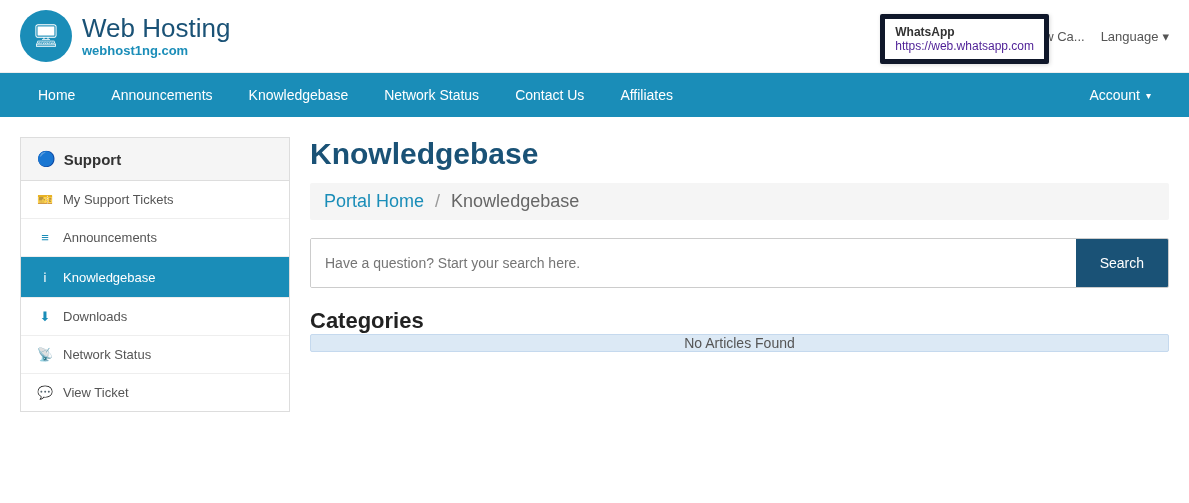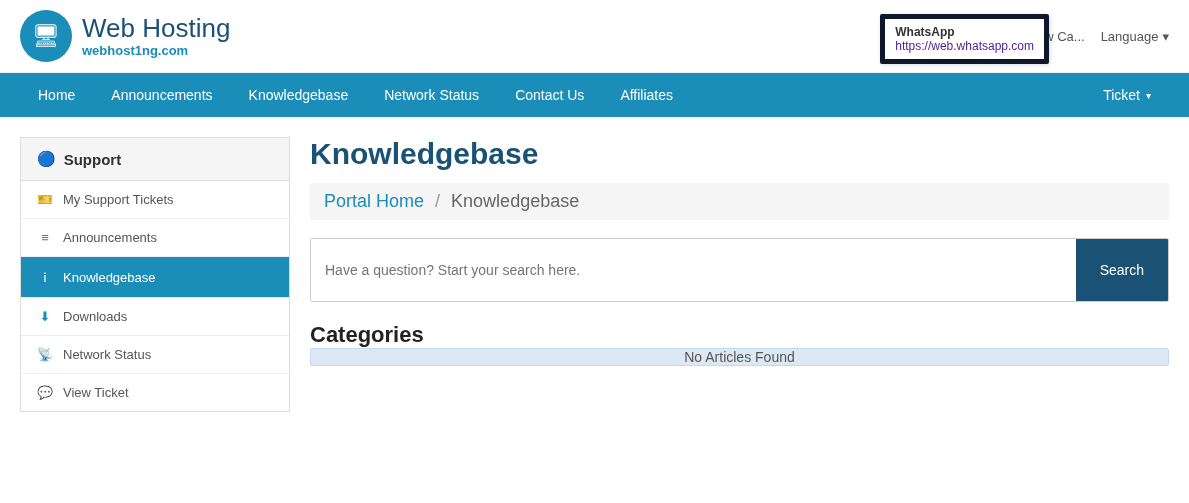--- a/index.html
+++ b/index.html
@@ -221,21 +221,21 @@
       padding: 11px 14px;
       border: none;
       outline: none;
       font-size: 14px;
       color: #aaa;
     }
     .search-button {
       background: #1a5276;
       color: #fff;
       border: none;
-      padding: 23px 24px;
+      padding: 16px 24px;
       font-size: 14px;
       cursor: pointer;
       font-weight: normal;
     }
 
     
     .categories-title {
       font-size: 22px;
       color: #222;
       font-weight: bold;
@@ -285,21 +285,21 @@
   <div class="nav-left">
     <a class="nav-item">Home</a>
     <a class="nav-item">Announcements</a>
     <a class="nav-item">Knowledgebase</a>
     <a class="nav-item">Network Status</a>
     <a class="nav-item">Contact Us</a>
     <a class="nav-item">Affiliates</a>
   </div>
   <div class="nav-right">
     <div class="nav-account">
-      <span>Ticket</span>
+      <span>Account</span>
       <span class="arrow">▾</span>
     </div>
   </div>
 </nav>
 
 <div class="page-body">
 
   <aside class="sidebar">
     <div class="sidebar-header">
       <span class="icon">🔵</span>

